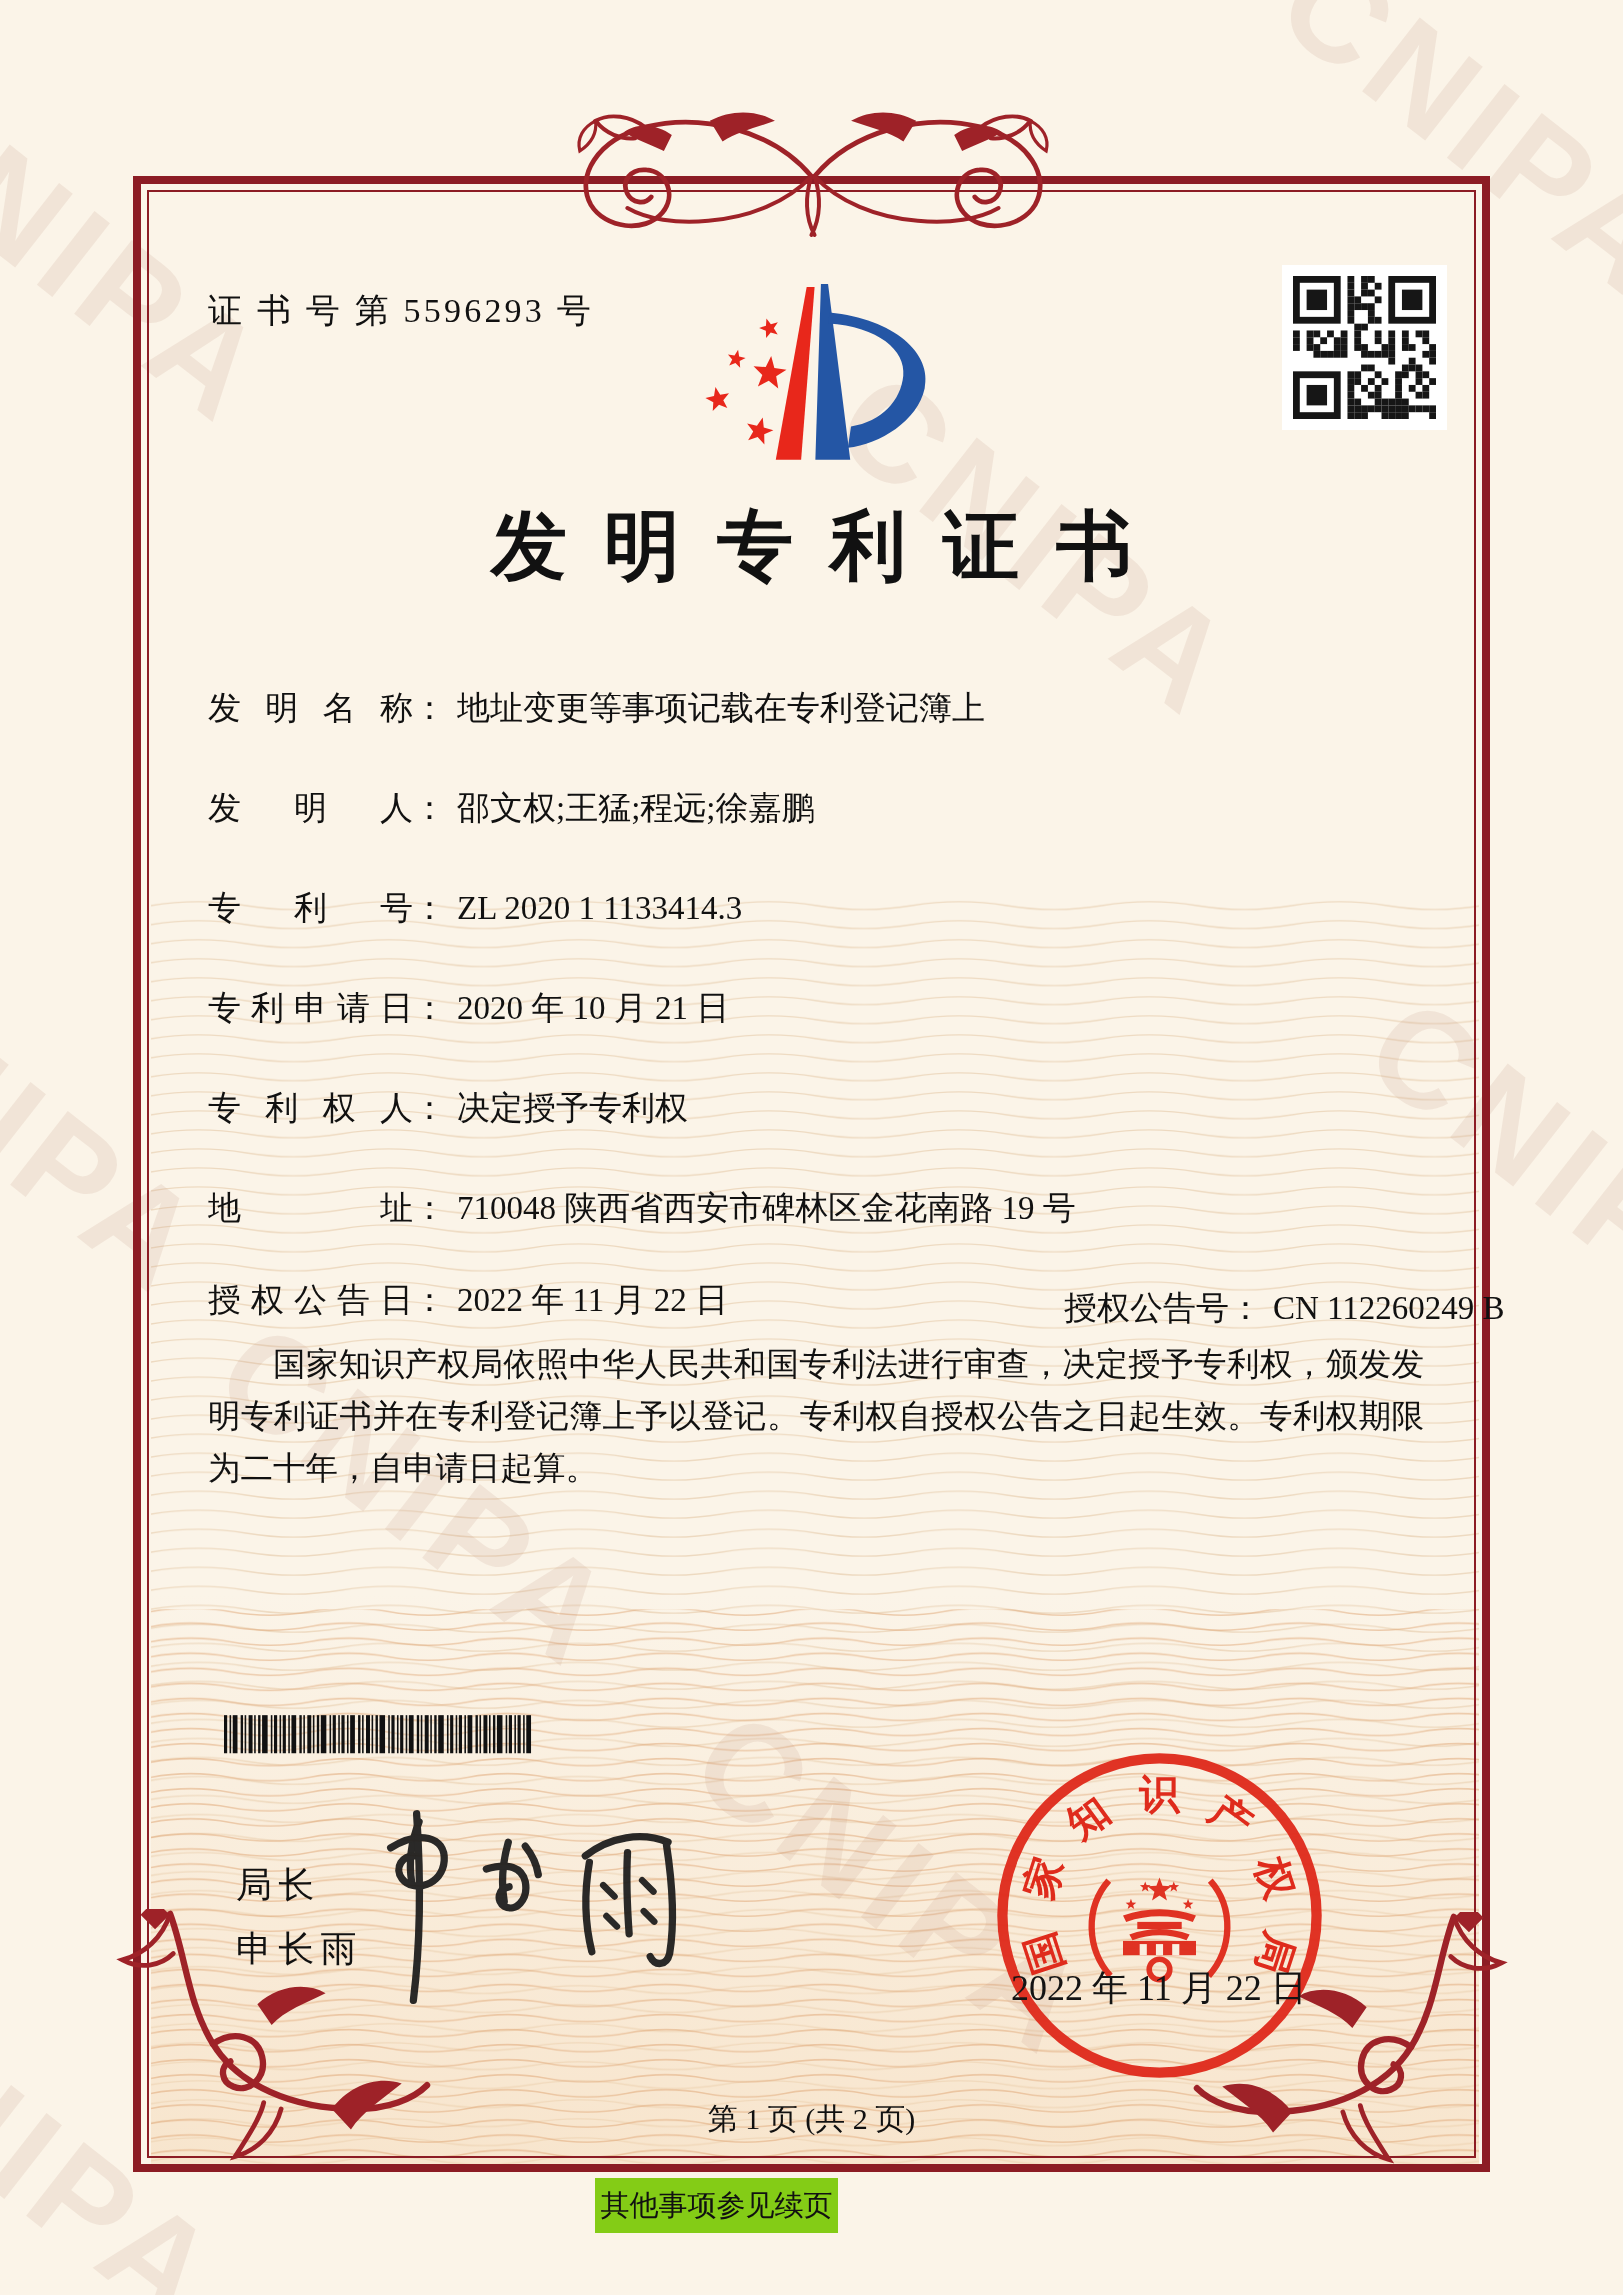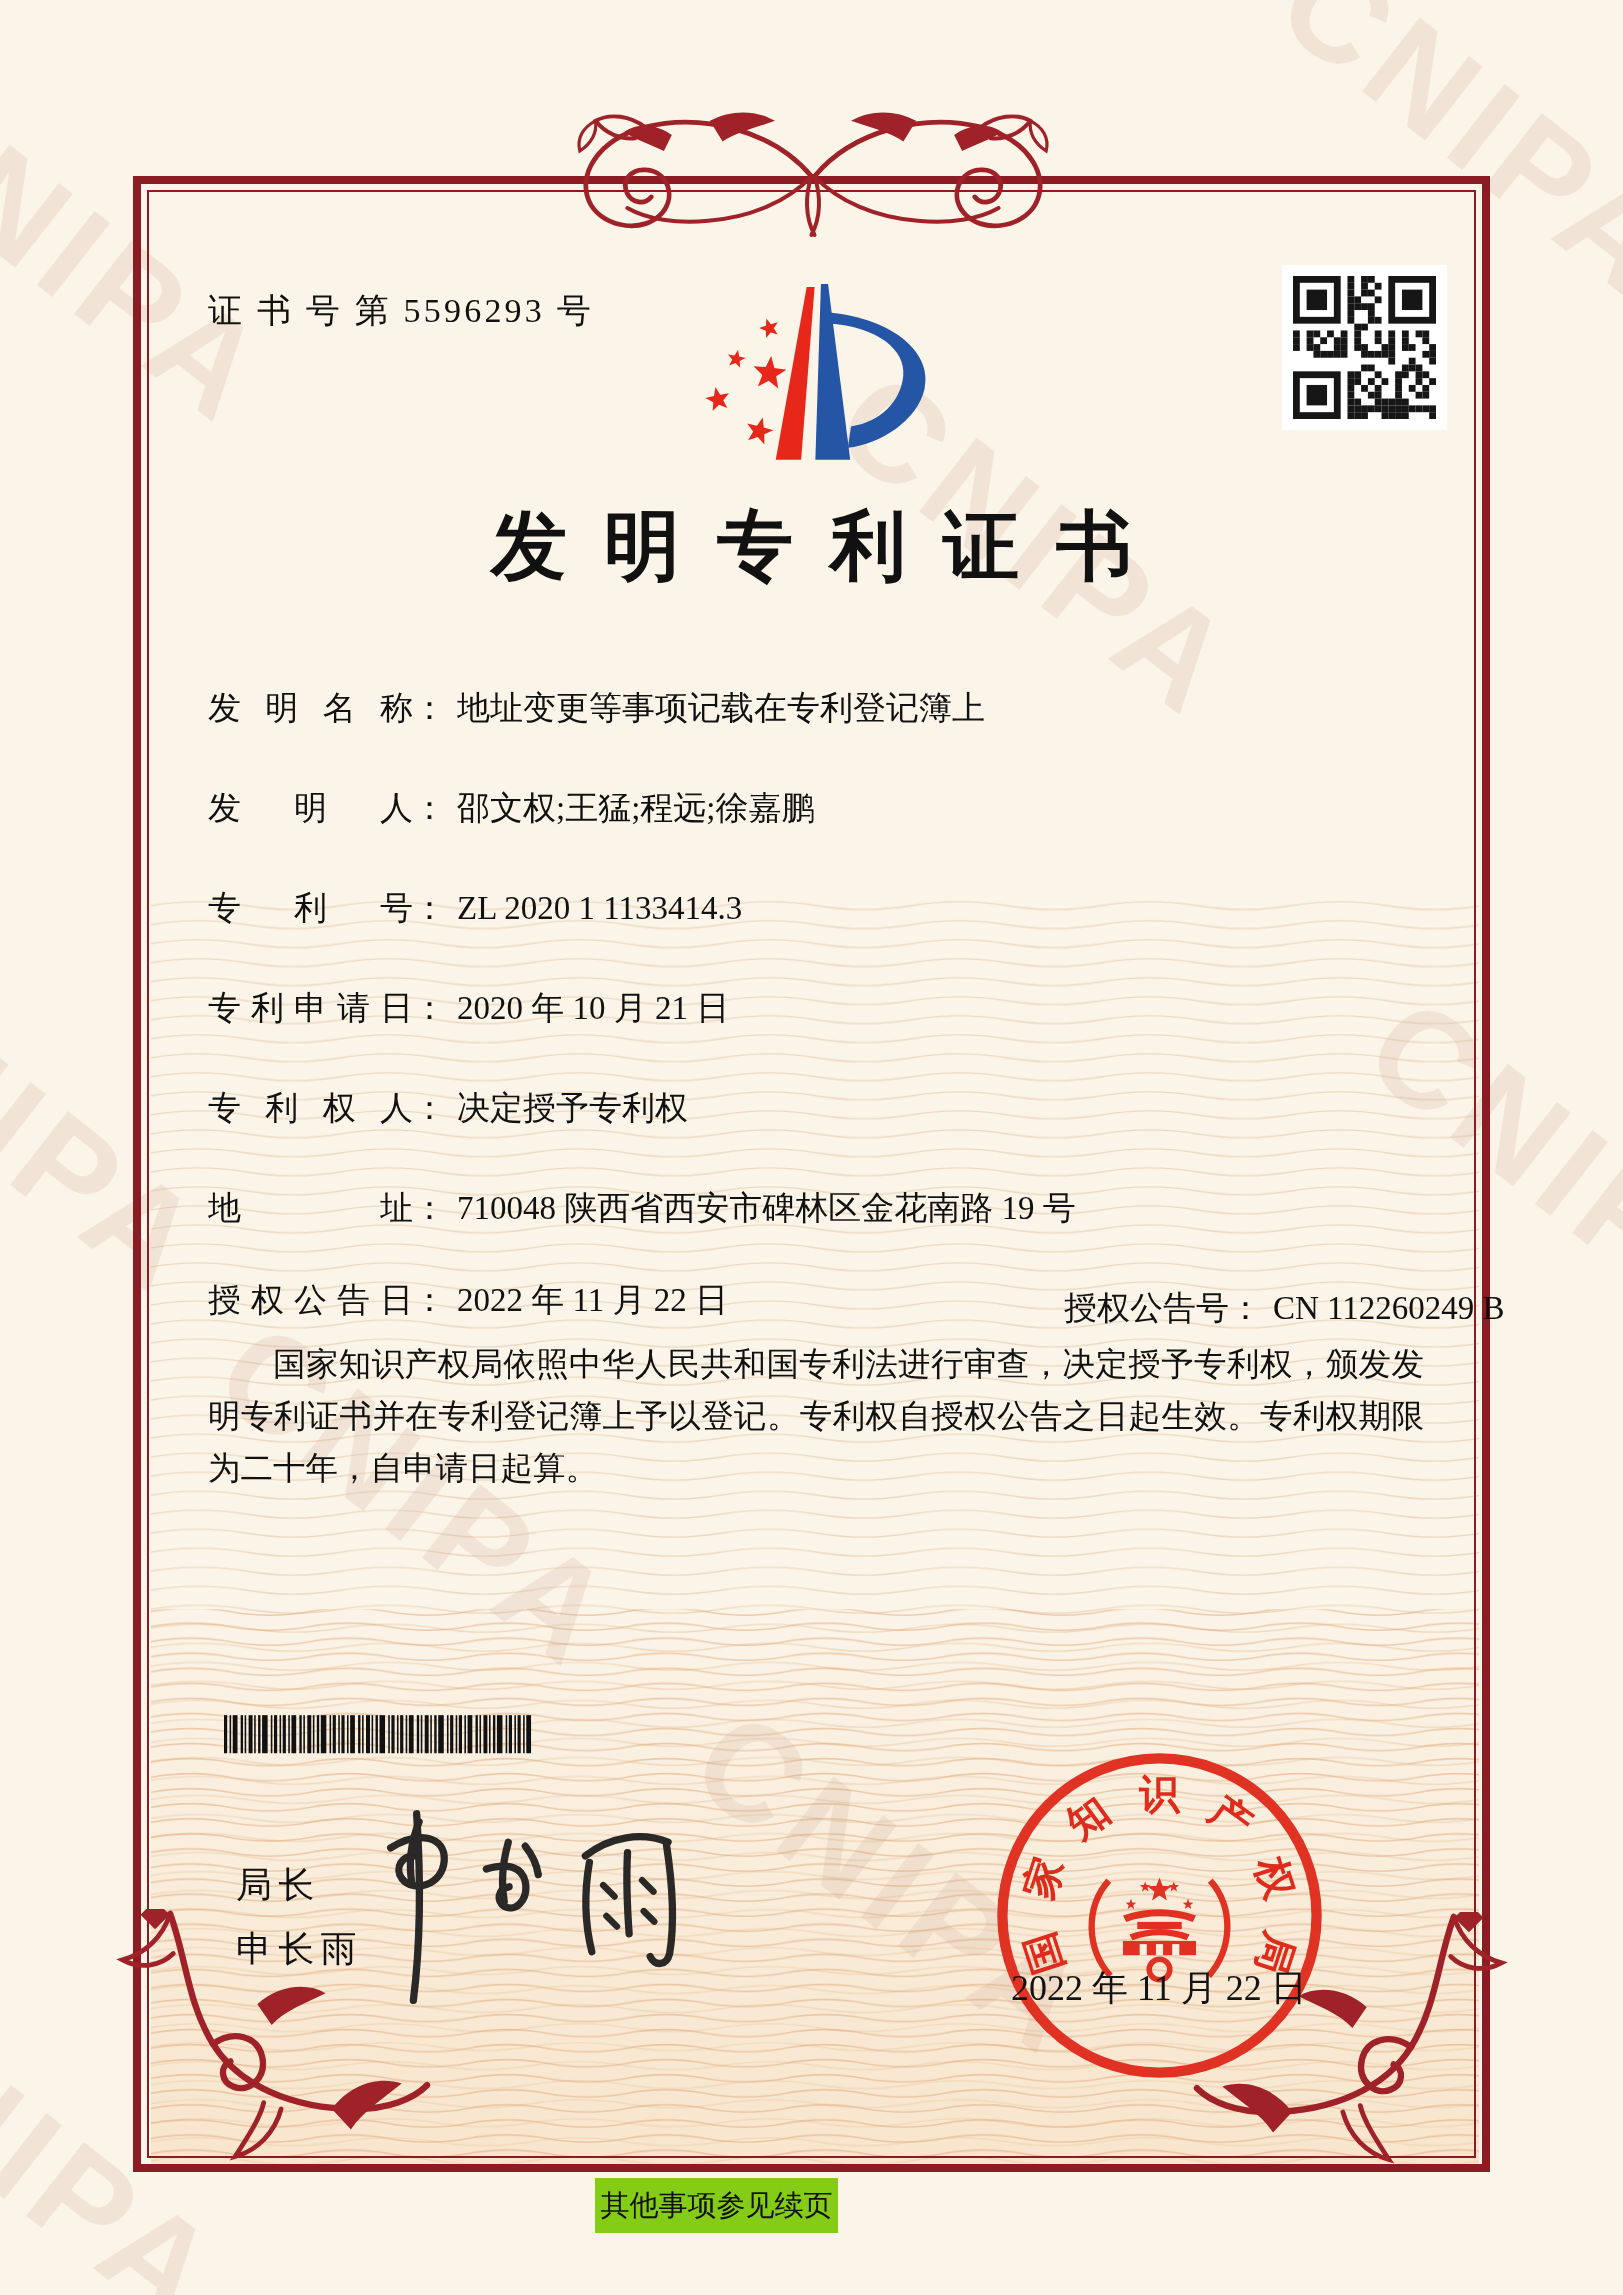--- a/index.html
+++ b/index.html
@@ -456,20 +456,21 @@
       <rect x="-46" y="20" width="92" height="18"></rect>
       <rect x="-25" y="24" width="9" height="14" fill="#faf0e0"></rect>
       <rect x="-4.5" y="24" width="9" height="14" fill="#faf0e0"></rect>
       <rect x="16" y="24" width="9" height="14" fill="#faf0e0"></rect>
       <circle cx="0" cy="56" r="13" fill="none" stroke="#df2b1c" stroke-width="7"></circle>
     </g>
   </svg>
 
   <div class="seal-date">2022 年 11 月 22 日</div>
 
+  <div class="page-info">第 1 页 (共 2 页)</div>
 
   <div class="footer-note">其他事项参见续页</div>
 
 <div class="wm" style="left: -63px; top: 48px;">CNIPA</div>
     <div class="wm" style="left: 1347px; top: -79px;">CNIPA</div>
     <div class="wm" style="left: 904px; top: 341px;">CNIPA</div>
     <div class="wm" style="left: -127px; top: 919px;">CNIPA</div>
     <div class="wm" style="left: 1435px; top: 967px;">CNIPA</div>
     <div class="wm" style="left: 285px; top: 1292px;">CNIPA</div>
     <div class="wm" style="left: -111px; top: 1950px;">CNIPA</div>

